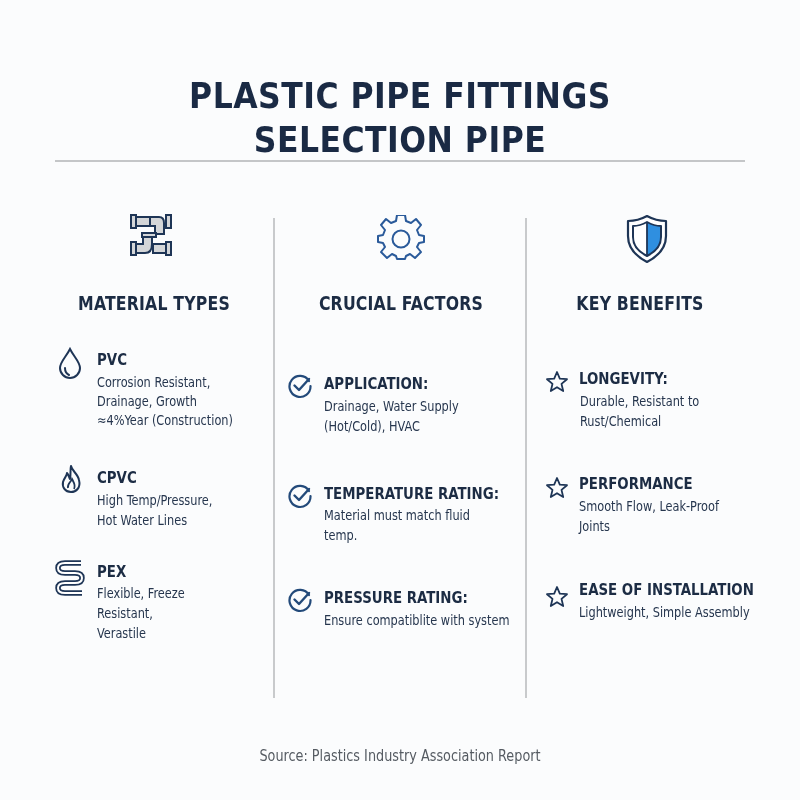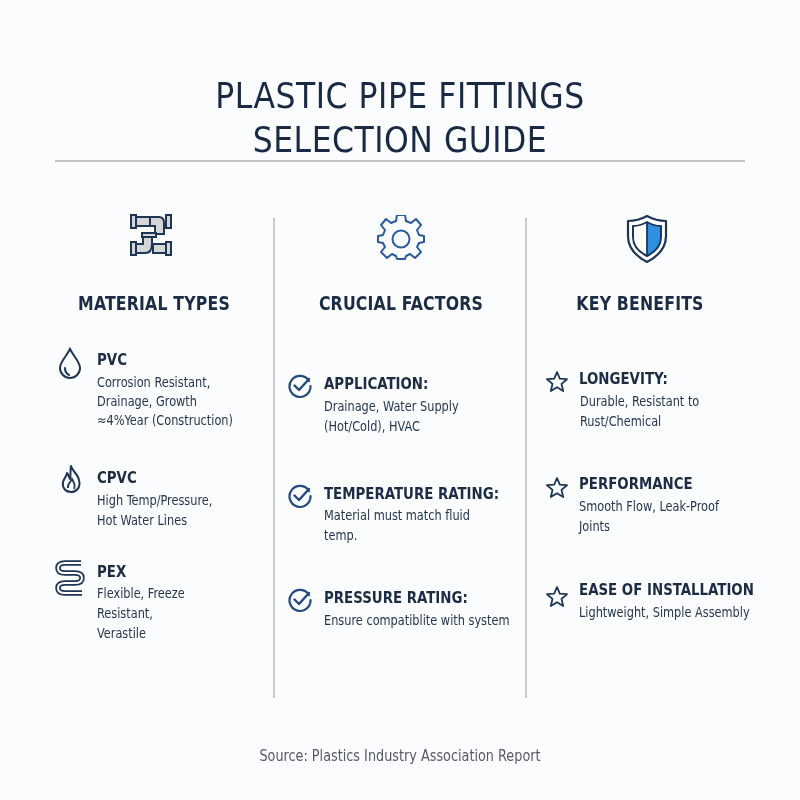--- a/index.html
+++ b/index.html
@@ -1,35 +1,35 @@
 <!DOCTYPE html>
 <html><head>
 <meta charset="utf-8">
 <style>
   * { margin: 0; padding: 0; box-sizing: border-box; }
   html, body { width: 800px; height: 800px; background: #fbfcfd; overflow: hidden; }
   body { font-family: "DejaVu Sans Condensed", "DejaVu Sans", "Liberation Sans", sans-serif; color: #1c2c44; position: relative; }
   .title { position: absolute; left: 0; top: 74px; width: 800px; text-align: center;
-    font-weight: normal; font-size: 35px; line-height: 44px; color: #1a2a44; letter-spacing: 0.5px; }
+    font-weight: bold; font-size: 35px; line-height: 44px; color: #1a2a44; letter-spacing: 0.5px; }
   .hrule { position: absolute; left: 55px; top: 160px; width: 690px; height: 2px; background: #c4c6c8; }
   .vline { position: absolute; top: 218px; width: 2px; height: 480px; background: #c8cacc; }
   .col-icon { position: absolute; }
   .col-head { position: absolute; font-weight: bold; font-size: 19px; color: #1c2c44; text-align: center; letter-spacing: 0.2px; transform: scaleX(0.92); transform-origin: center; }
   .item { position: absolute; }
   .item-icon { position: absolute; }
   .item-title { position: absolute; font-weight: bold; font-size: 16.5px; color: #1c2c44; white-space: nowrap; transform: scaleX(0.9); transform-origin: left; }
   .item-desc { position: absolute; font-size: 14px; line-height: 20px; color: #26364e; white-space: nowrap; transform: scaleX(0.9); transform-origin: left; }
   .source { position: absolute; left: 0; top: 747px; width: 800px; text-align: center; font-size: 15.5px; color: #555b62; transform: scaleX(0.92); }
 </style>
 </head>
 <body>
 
 <div class="title">
   <div>PLASTIC PIPE FITTINGS</div>
-  <div>SELECTION GUIDE</div>
+  <div>SELECTION PIPE</div>
 </div>
 <div class="hrule"></div>
 
 <div class="vline" style="left:273px"></div>
 <div class="vline" style="left:525px"></div>
 
 <div>
   <svg class="col-icon" style="left:129px;top:213px" width="44" height="44" viewBox="0 0 44 44">
     <g stroke="#1e3556" stroke-width="2" fill="#d4d6d8">
       <rect x="2" y="2" width="5" height="13"></rect>

